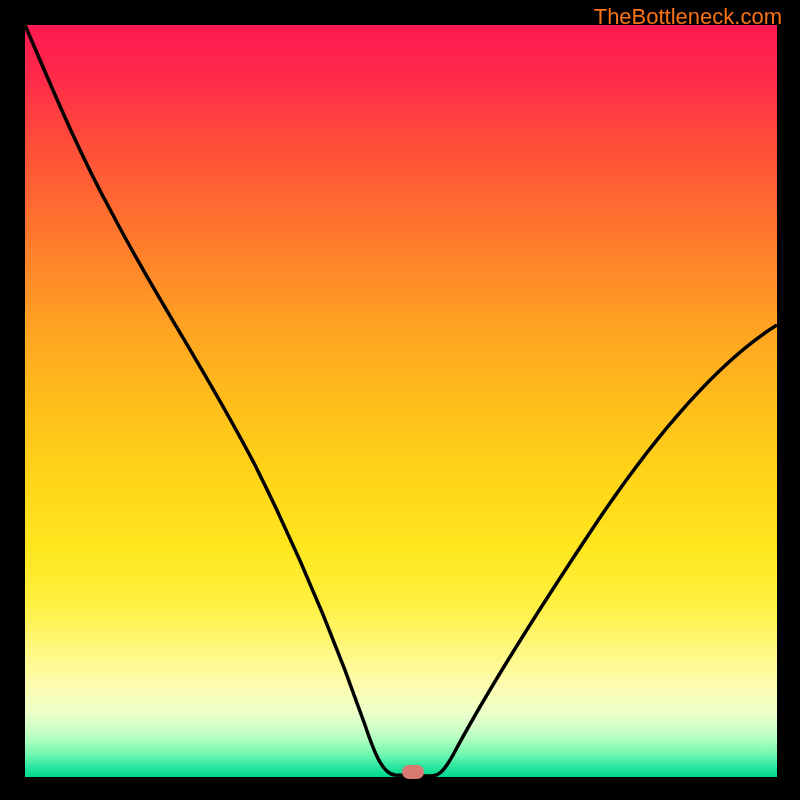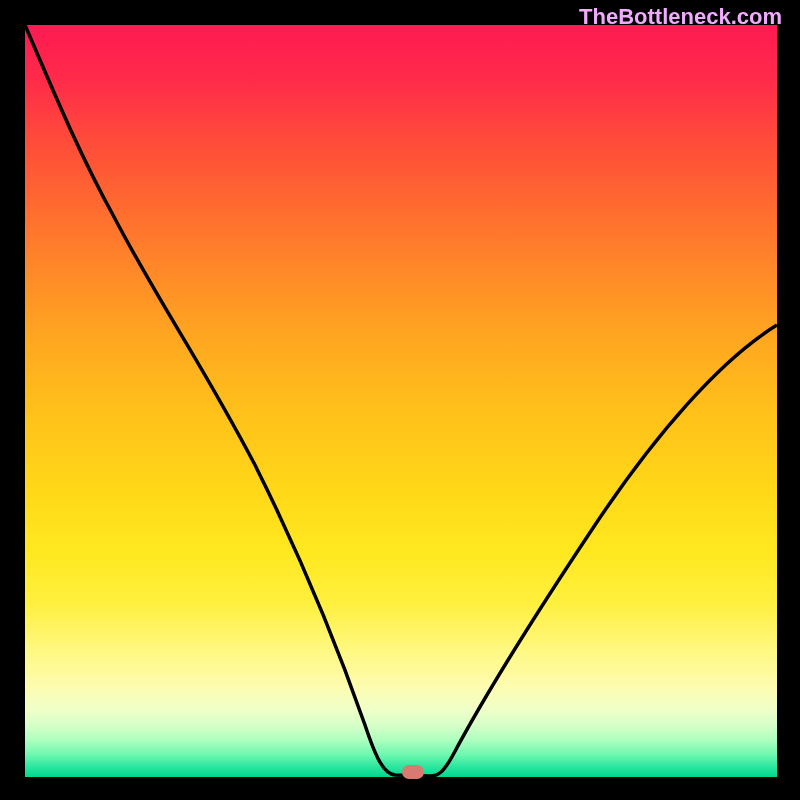--- a/index.html
+++ b/index.html
@@ -14,23 +14,23 @@
   .container {
     position: relative;
     width: 800px;
     height: 800px;
     background: #000;
   }
   .watermark {
     position: absolute;
     top: 4px;
     right: 18px;
-    color: #f0abfc;
+    color: #f97316;
     font-size: 22px;
-    font-weight: 700;
+    font-weight: 400;
     z-index: 10;
   }
   .plot-area {
     position: absolute;
     left: 25px;
     top: 25px;
     width: 752px;
     height: 752px;
   }
   .gradient-bg {

